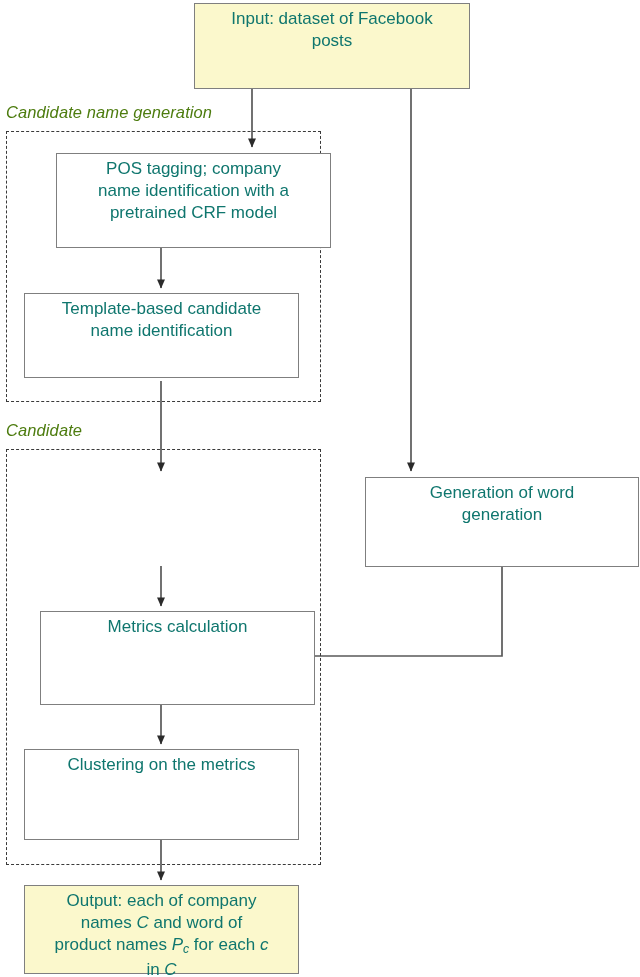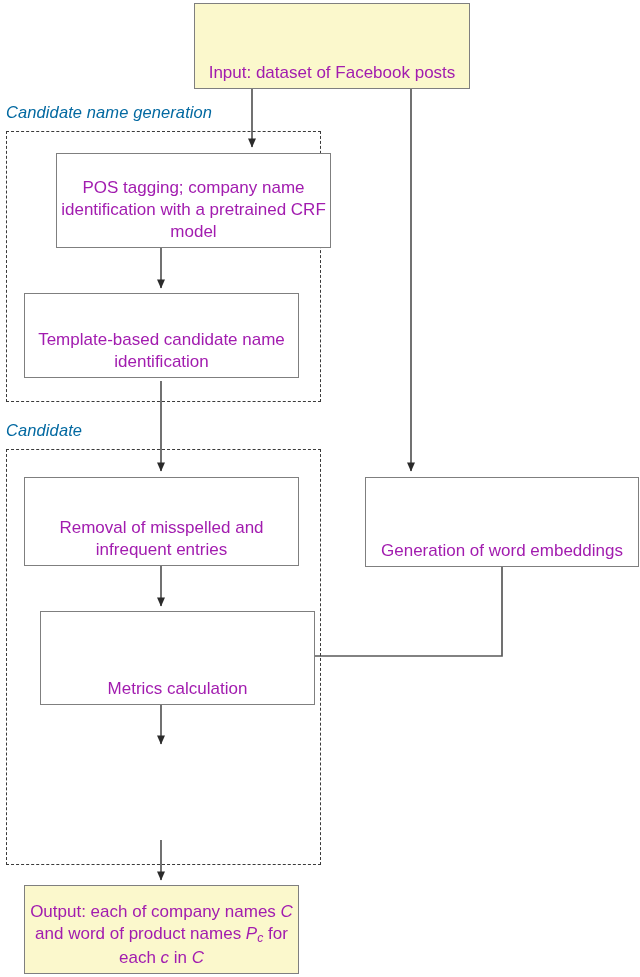--- a/index.html
+++ b/index.html
@@ -25,48 +25,48 @@
     left: 0; top: 0;
     width: 640px;
     height: 977px;
     pointer-events: none;
   }
   .node {
     position: absolute;
     box-sizing: border-box;
     border: 1.6px solid #7f7f7f;
     display: flex;
-    align-items: flex-end;
+    align-items: flex-start;
     justify-content: center;
     text-align: center;
     background: #ffffff;
-    color: #a21caf;
+    color: #0f766e;
     font-size: 17px;
     line-height: 1.30;
-    padding: 4px 4px;
+    padding: 4px 28px;
   }
   .node.accent {
     background: #fbf8cc;
     border-color: #7f7f7f;
   }
   .node .label {
     display: block;
     width: 100%;
   }
   .group-box {
     position: absolute;
     box-sizing: border-box;
     border: 1.5px dashed #3a3a3a;
     background: transparent;
   }
   .group-label {
     position: absolute;
     font-size: 16.5px;
     font-style: italic;
-    color: #0369a1;
+    color: #4d7c0f;
     white-space: nowrap;
     letter-spacing: 0.1px;
   }
   .sub {
     font-size: 0.72em;
     vertical-align: -0.28em;
     font-style: italic;
   }
   em.mvar {
     font-style: italic;
@@ -112,32 +112,32 @@
   </div>
 
   <div class="node" style="left:24px; top:153px; width:275px; height:95px;margin-left:32px;">
     <span class="label">POS tagging; company name identification with a pretrained CRF model</span>
   </div>
 
   <div class="node" style="left:24px; top:293px; width:275px; height:85px;">
     <span class="label">Template-based candidate name identification</span>
   </div>
 
-  <div class="node" style="left:24px; top:477px; width:275px; height:89px;">
-    <span class="label">Removal of misspelled and infrequent entries</span>
-  </div>
 
   <div class="node" style="left:365px; top:477px; width:274px; height:90px;">
-    <span class="label">Generation of word embeddings</span>
+    <span class="label">Generation of word generation</span>
   </div>
 
   <div class="node" style="left:40px; top:611px; width:275px; height:94px;">
     <span class="label">Metrics calculation</span>
   </div>
 
+  <div class="node" style="left:24px; top:749px; width:275px; height:91px;">
+    <span class="label">Clustering on the metrics</span>
+  </div>
 
   <div class="node accent" style="left:24px; top:885px; width:275px; height:89px;">
     <span class="label">
       <span>Output: each of company</span>
       <span>names </span><em class="mvar">C</em><span> and word of product</span>
       <span>names </span><em class="mvar">P</em><span class="sub">c</span><span> for each </span><em class="mvar">c</em><span> in </span><em class="mvar">C</em>
     </span>
   </div>
 
 </div>

